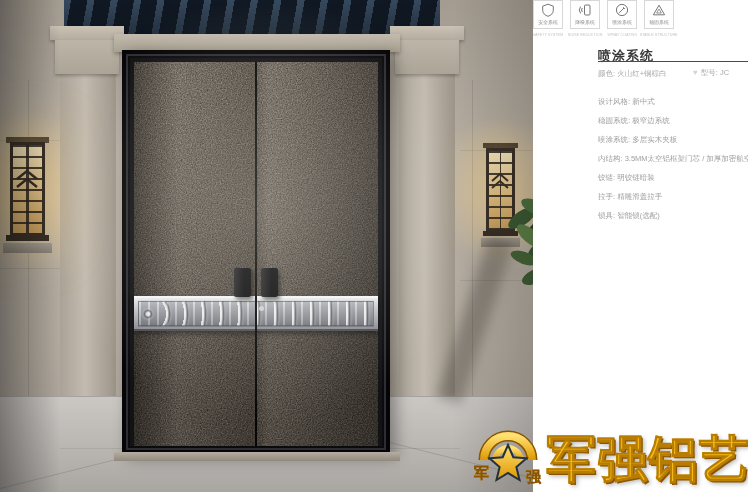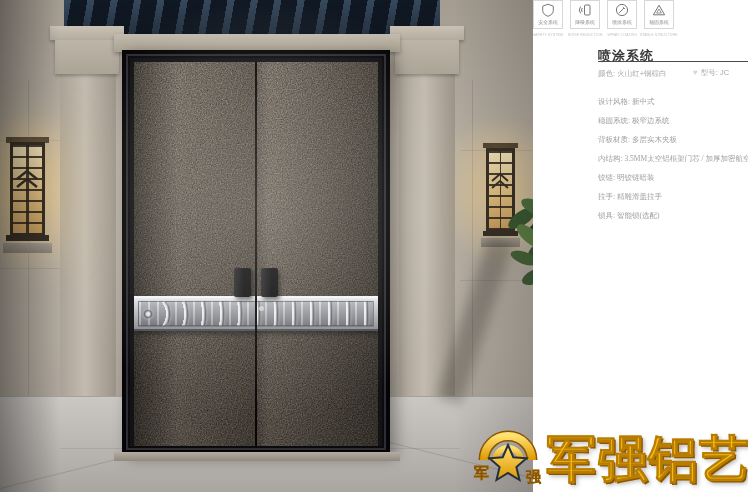--- a/index.html
+++ b/index.html
@@ -87,21 +87,21 @@
   .fs3{left:60px;top:448px;width:400px;background:rgba(0,0,0,.07);}
   .door-reflect{left:140px;top:400px;width:232px;height:52px;background:rgba(40,32,26,.14);filter:blur(5px);}
 
   
   .panel{left:533px;top:0;width:215px;height:492px;background:#ffffff;}
   .p-title{left:65px;top:38px;font-size:13px;font-weight:bold;color:#3a3a3a;letter-spacing:1px;white-space:nowrap;}
   .p-rule{left:65px;top:61px;width:150px;height:1px;background:#4a4a4a;}
   .p-color{left:65px;top:69px;font-size:7.5px;color:#a8a8a8;white-space:nowrap;}
   .p-model{left:160px;top:68px;font-size:7.5px;color:#a8a8a8;white-space:nowrap;}
   .heart{position:static;color:#d6d6d6;font-size:8px;margin-right:3px;}
-  .p-specs{left:65px;top:92px;margin:0;padding:0;list-style:none;width:150px;font-family:Liberation Serif, serif;}
+  .p-specs{left:65px;top:92px;margin:0;padding:0;list-style:none;width:150px;}
   .p-specs li{position:static;display:block;height:19px;line-height:19px;font-size:7.5px;
          color:#a0a0a0;white-space:nowrap;}
   .features{left:65px;top:350px;display:flex;gap:7px;width:160px;}
   .features, .features *{position:static;}
   .feature{display:flex;flex-direction:column;align-items:center;width:30px;}
   .f-box{display:flex;flex-direction:column;align-items:center;justify-content:center;
          width:30px;height:29px;border:1px solid #d7d7d7;background:#fff;}
   .f-label{font-size:6px;transform:scale(.82);color:#8f8f8f;white-space:nowrap;margin-top:1px;}
   .f-cap{font-size:6px;transform:scale(.62);color:#c6c6c6;white-space:nowrap;margin-top:3px;}
 
@@ -208,21 +208,21 @@
   <aside class="panel">
     <h1 class="p-title">喷涂系统</h1>
     <div class="p-rule"></div>
     <div class="p-color">颜色: 火山红+铜棕白</div>
     <div class="p-model"><span class="heart">♥</span><span>型号: JC</span></div>
 
     <ul class="p-specs">
 
     <li>设计风格: 新中式</li>
         <li>稳固系统: 极窄边系统</li>
-        <li>背板材质: 多层实木夹板</li>
+        <li>喷涂系统: 多层实木夹板</li>
         <li>内结构: 3.5MM太空铝框架门芯 / 加厚加密航空铝板</li>
         <li>铰链: 明铰链暗装</li>
         <li>拉手: 精雕滑盖拉手</li>
         <li>锁具: 智能锁(选配)</li>
       </ul>
 
     <div class="features">
       <div class="feature">
         <div class="f-box">
           <svg width="14" height="14" viewBox="0 0 14 14">

